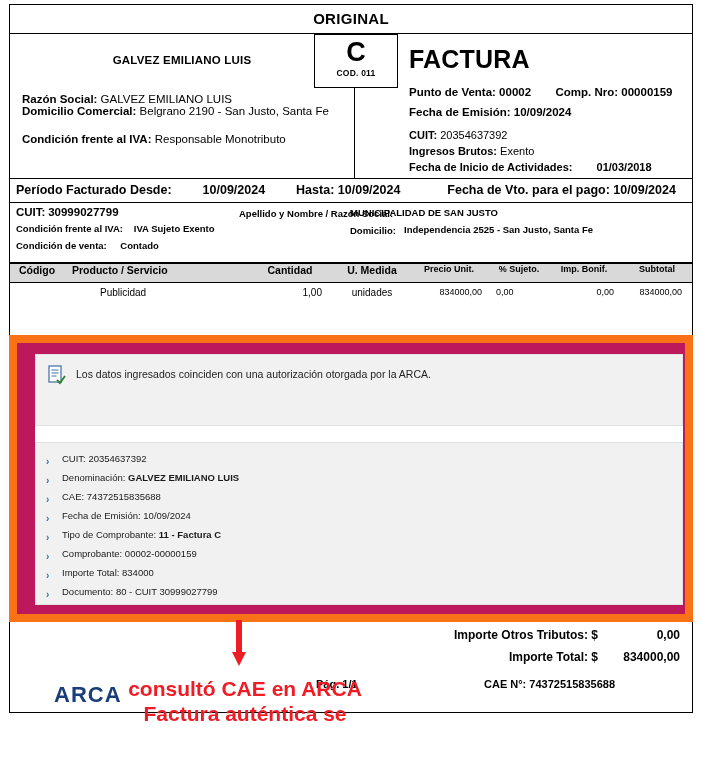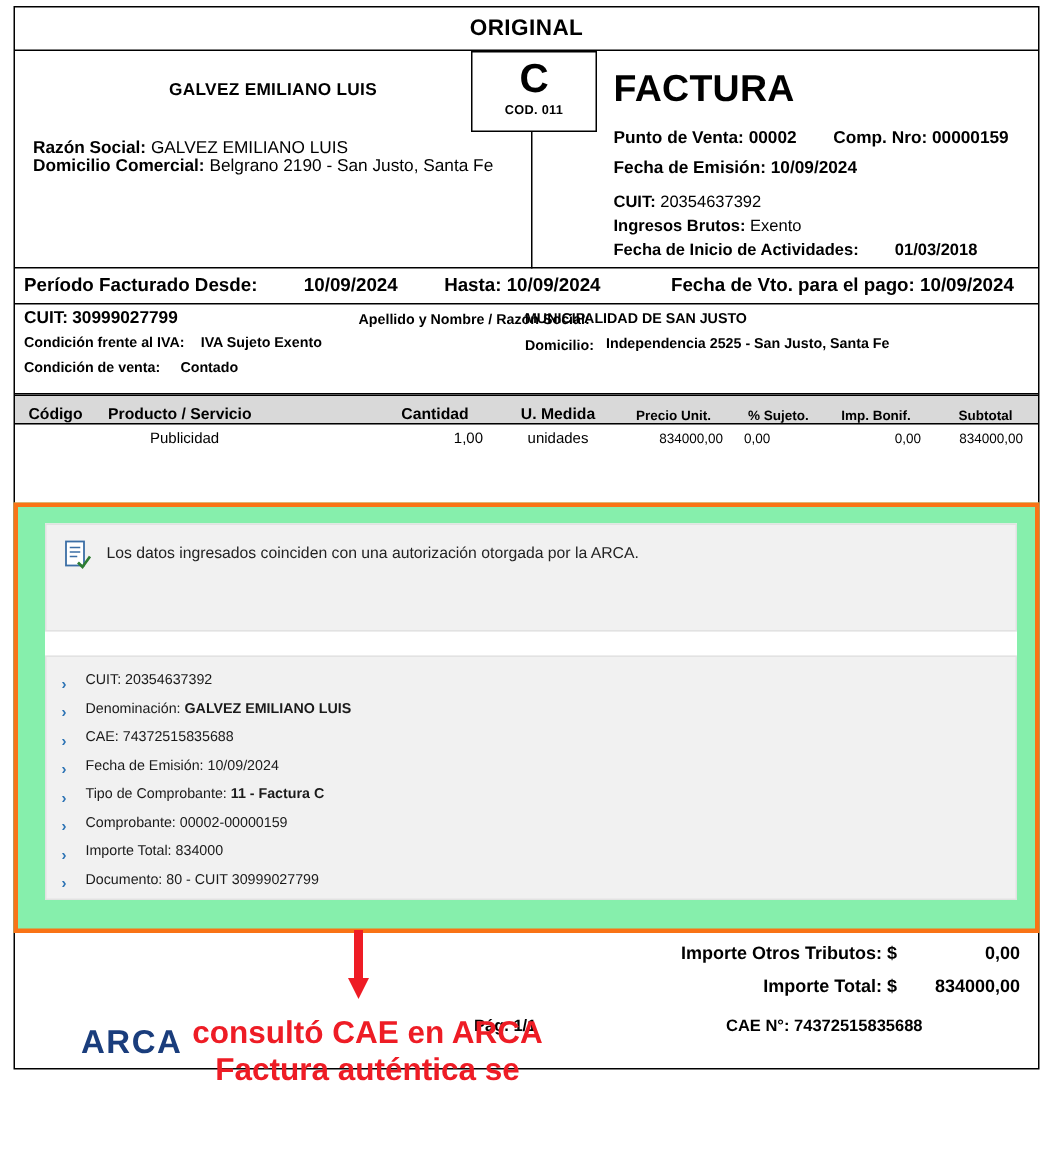--- a/index.html
+++ b/index.html
@@ -144,21 +144,21 @@
 
   
   .tbl-head {
     display: flex;
     border-top: 1px solid #000;
     border-bottom: 1px solid #000;
     background: #d9d9d9;
     font-size: 10.5px;
     font-weight: bold;
     height: 20px;
-    align-items: flex-end;
+    align-items: flex-start;
   }
   .tbl-head > div { text-align: center; }
   .c-cod { width: 54px; }
   .c-prod { width: 178px; text-align: left !important; padding-left: 8px; }
   .c-cant { width: 96px; }
   .c-um { width: 68px; }
   .c-pu { width: 86px; font-size: 9px !important; }
   .c-bon { width: 54px; font-size: 9px !important; }
   .c-imp { width: 76px; font-size: 9px !important; }
   .c-sub { width: 70px; font-size: 9px !important; flex: 1; }
@@ -214,22 +214,22 @@
     font-size: 11px; font-weight: bold;
   }
 
   
   .verify {
     position: absolute;
     left: 9px;
     top: 335px;
     width: 684px;
     height: 287px;
-    border: 3px solid #f97316;
-    background: #86efac;
+    border: 8px solid #f97316;
+    background: #be185d;
     z-index: 10;
   }
   .verify-inner {
     position: absolute;
     left: 18px; top: 11px;
     width: 648px;
     background: #fff;
   }
   .notice {
     background: #f1f1f1;
@@ -318,20 +318,24 @@
     <div class="hdr">
       <div class="hdr-left">
         <div class="seller-name">GALVEZ EMILIANO LUIS</div>
         <div class="lbl-line l1">
           <b>Razón Social:</b>
           <span>GALVEZ EMILIANO LUIS</span>
         </div>
         <div class="lbl-line l2">
           <b>Domicilio Comercial:</b>
           <span>Belgrano 2190 - San Justo, Santa Fe</span>
+        </div>
+        <div class="lbl-line l3">
+          <b>Condición frente al IVA:</b>
+          <span>Responsable Monotributo</span>
         </div>
       </div>
 
       <div class="letterbox">
         <div class="letter">C</div>
         <div class="cod">COD. 011</div>
       </div>
 
       <div class="hdr-right">
         <div class="fact-title">FACTURA</div>

